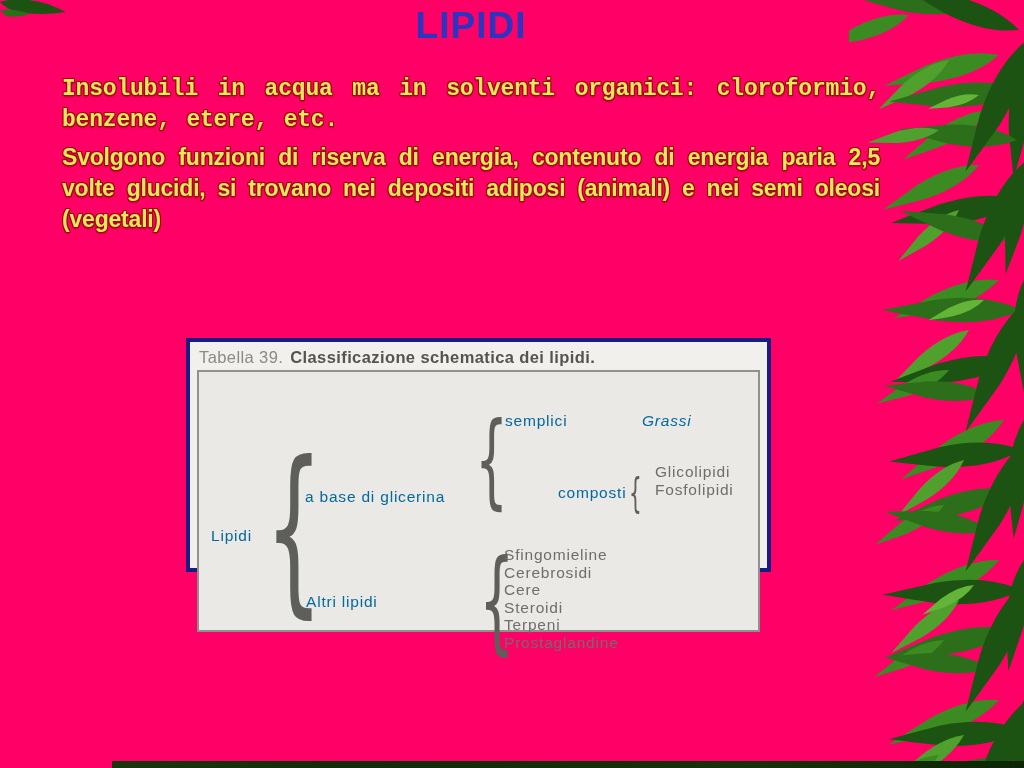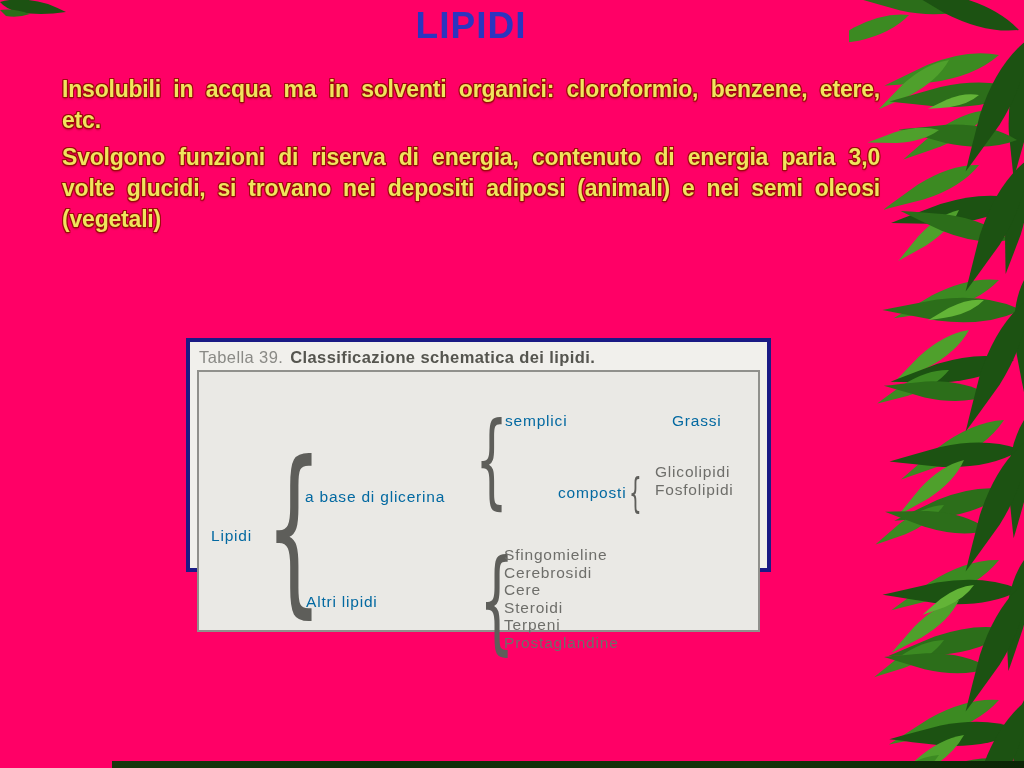--- a/index.html
+++ b/index.html
@@ -18,21 +18,21 @@
     position:absolute; left:62px; width:818px;
     text-align:justify; text-align-last:left;
     font-weight:bold; font-size:23px; line-height:31px;
     letter-spacing:-0.2px; word-spacing:2px;
     color:#F0E55C;
     text-shadow:
       1px 0 #9B0D0D, -1px 0 #9B0D0D, 0 1px #9B0D0D, 0 -1px #9B0D0D,
       1px 1px #9B0D0D, -1px -1px #9B0D0D, 1px -1px #9B0D0D, -1px 1px #9B0D0D,
       0 2px 2px rgba(120,0,0,.55);
   }
-  .p1{top:74px;} .p2{top:142px;} .p3{top:238px;}
+  .p1{top:74px;font-family:Liberation Mono, monospace;} .p2{top:142px;} .p3{top:238px;}
 
   
   .tabella{
     position:absolute; left:186px; top:338px; width:585px; height:234px;
     background:#F1F0EC; border:4px solid #1A1A85; box-sizing:border-box;
   }
   .tabella-inner{position:relative; width:100%; height:100%;}
   .caption{
     position:absolute; left:9px; top:6px; white-space:nowrap;
     font-size:16.5px; letter-spacing:0.4px;
@@ -72,37 +72,37 @@
   .c1{fill:#1C5212;} .c2{fill:#2C6E1A;} .c3{fill:#3C8A22;} .c4{fill:#4FA02C;} .c5{fill:#63B437;}
 </style>
 </head>
 <body>
 
 <div class="slide">
 
   <div class="slide-title">LIPIDI</div>
 
   <div class="para p1">Insolubili in acqua ma in solventi organici: cloroformio, benzene, etere, etc.</div>
-  <div class="para p2">Svolgono funzioni di riserva di energia, contenuto di energia paria 3,0 volte glucidi, si trovano nei depositi adiposi (animali) e nei semi oleosi (vegetali)</div>
+  <div class="para p2">Svolgono funzioni di riserva di energia, contenuto di energia paria 2,5 volte glucidi, si trovano nei depositi adiposi (animali) e nei semi oleosi (vegetali)</div>
 
   <div class="tabella">
     <div class="tabella-inner">
       <div class="caption">
         <span class="cap-label">Tabella 39.</span><span class="cap-title">Classificazione schematica dei lipidi.</span>
       </div>
       <div class="diagram-box">
 
         <div class="dlabel" style="left:12px; top:155px;">Lipidi</div>
         <div class="brace brace-main">{</div>
 
         <div class="dlabel" style="left:106px; top:74px;margin-top:42px;">a base di glicerina</div>
         <div class="brace brace-glic">{</div>
 
         <div class="dlabel" style="left:306px; top:40px;">semplici</div>
-        <div class="dlabel" style="left:473px; top:40px;">Grassi</div>
+        <div class="dlabel" style="left:443px; top:40px;font-style:italic;">Grassi</div>
 
         <div class="dlabel" style="left:320px; top:112px;margin-left:39px;">composti</div>
         <div class="brace brace-comp">{</div>
         <div class="dcol comp-list">
           <div>Glicolipidi</div>
           <div>Fosfolipidi</div>
         </div>
 
         <div class="dlabel" style="left:107px; top:221px;">Altri lipidi</div>
         <div class="brace brace-altri">{</div>

